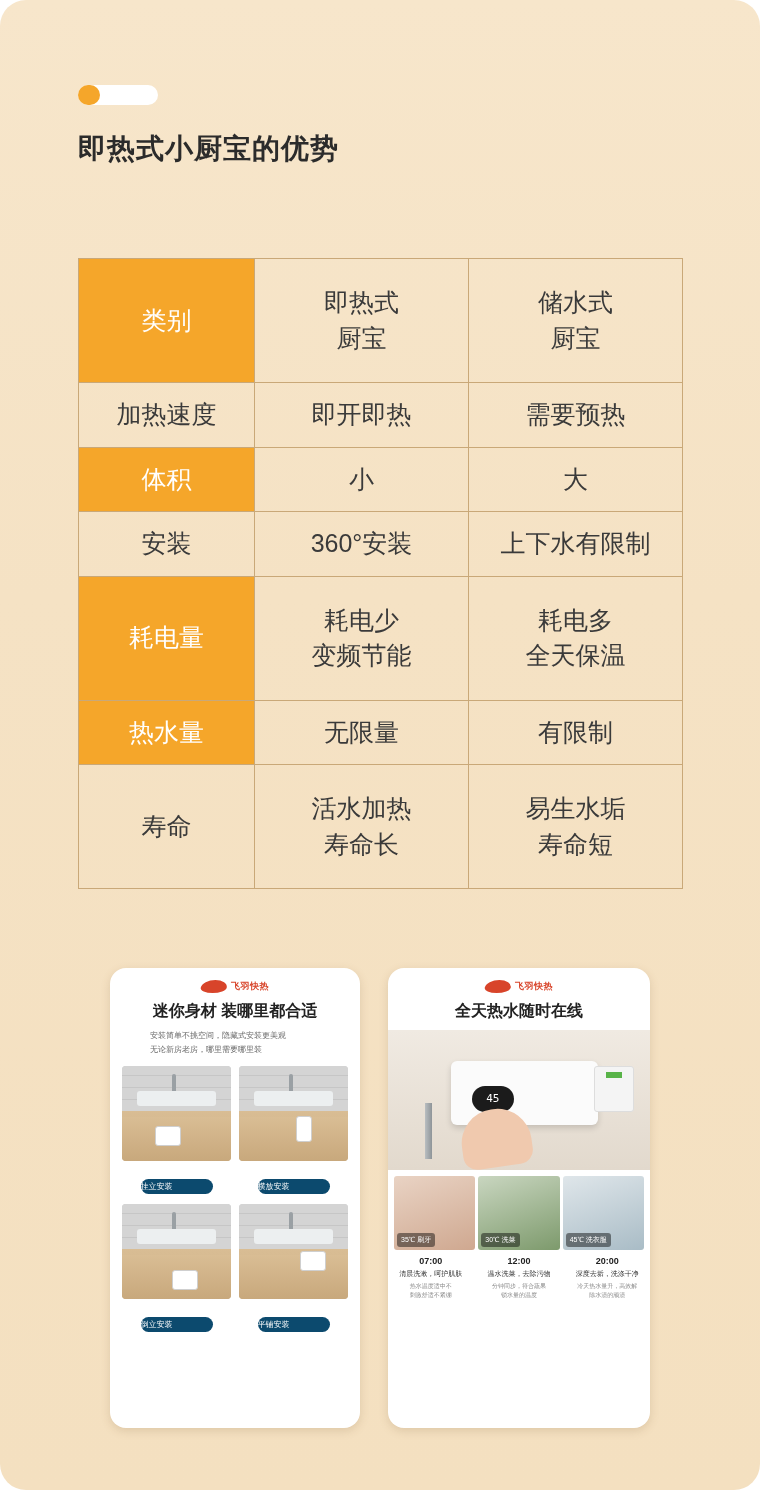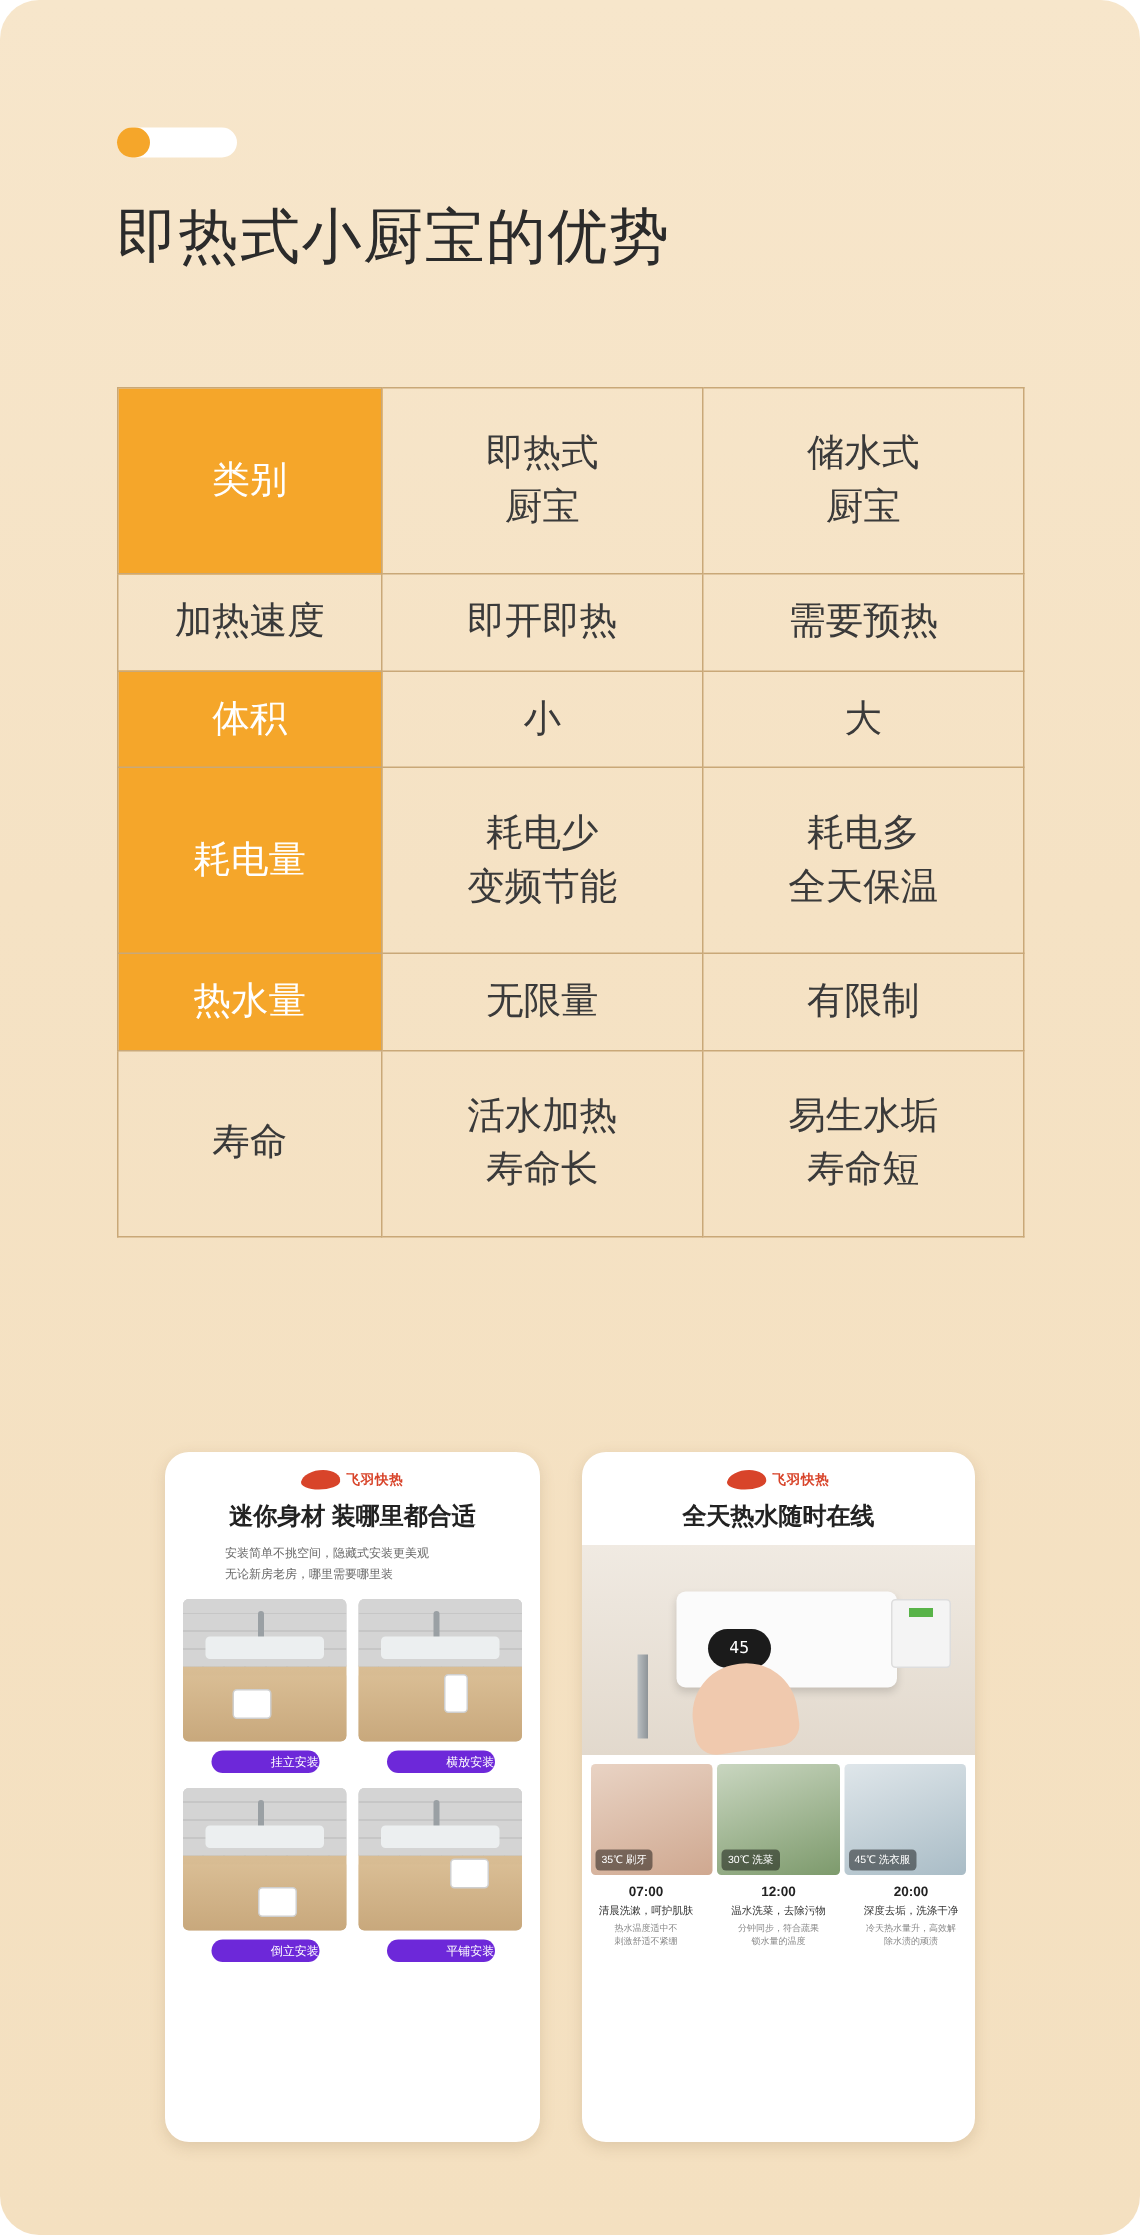--- a/index.html
+++ b/index.html
@@ -40,22 +40,22 @@
     width: 22px;
     height: 20px;
     border-radius: 10px;
     background: #f5a62a;
   }
 
   .page-title {
     position: absolute;
     left: 78px;
     top: 130px;
-    font-size: 40px;
-    font-weight: normal;
+    font-size: 28px;
+    font-weight: bold;
     color: #2b2b2b;
     letter-spacing: 1px;
   }
 
   
   .table {
     position: absolute;
     left: 78px;
     top: 258px;
     width: 604px;
@@ -175,29 +175,29 @@
   }
   .shot .unit {
     position: absolute; width: 26px; height: 20px; background: #fff;
     border: 1px solid #cfcfcf; border-radius: 3px;
   }
   .shot .unit.p1 { left: 30%; bottom: 16%; }
   .shot .unit.p2 { left: 52%; bottom: 20%; width: 16px; height: 26px; }
   .shot .unit.p3 { left: 46%; bottom: 10%; }
   .shot .unit.p4 { left: 56%; bottom: 30%; }
   .cap {
-    margin: 6px auto 0;
+    margin: 18px auto 0;
     width: 72px;
     height: 15px;
-    background: #6d28d9;
+    background: #0c4a6e;
     border-radius: 8px;
     color: #fff;
     font-size: 8px;
     line-height: 15px;
-    text-align: right;
+    text-align: left;
   }
   .cap-row {
     display: grid;
     grid-template-columns: 1fr 1fr;
     gap: 8px;
     margin: 0 12px;
   }
 
   
   .hero {
@@ -294,20 +294,25 @@
       </tr>
       <tr>
         <td class="label r1">加热速度</td>
         <td class="col r1">即开即热</td>
         <td class="col r1">需要预热</td>
       </tr>
       <tr>
         <td class="label hl r1">体积</td>
         <td class="col r1">小</td>
         <td class="col r1">大</td>
+      </tr>
+      <tr>
+        <td class="label r1">安装</td>
+        <td class="col r1">360°安装</td>
+        <td class="col r1">上下水有限制</td>
       </tr>
       <tr>
         <td class="label hl r2">耗电量</td>
         <td class="col r2">
             <div>耗电少</div>
             <div>变频节能</div>
           </td>
         <td class="col r2">
             <div>耗电多</div>
             <div>全天保温</div>

